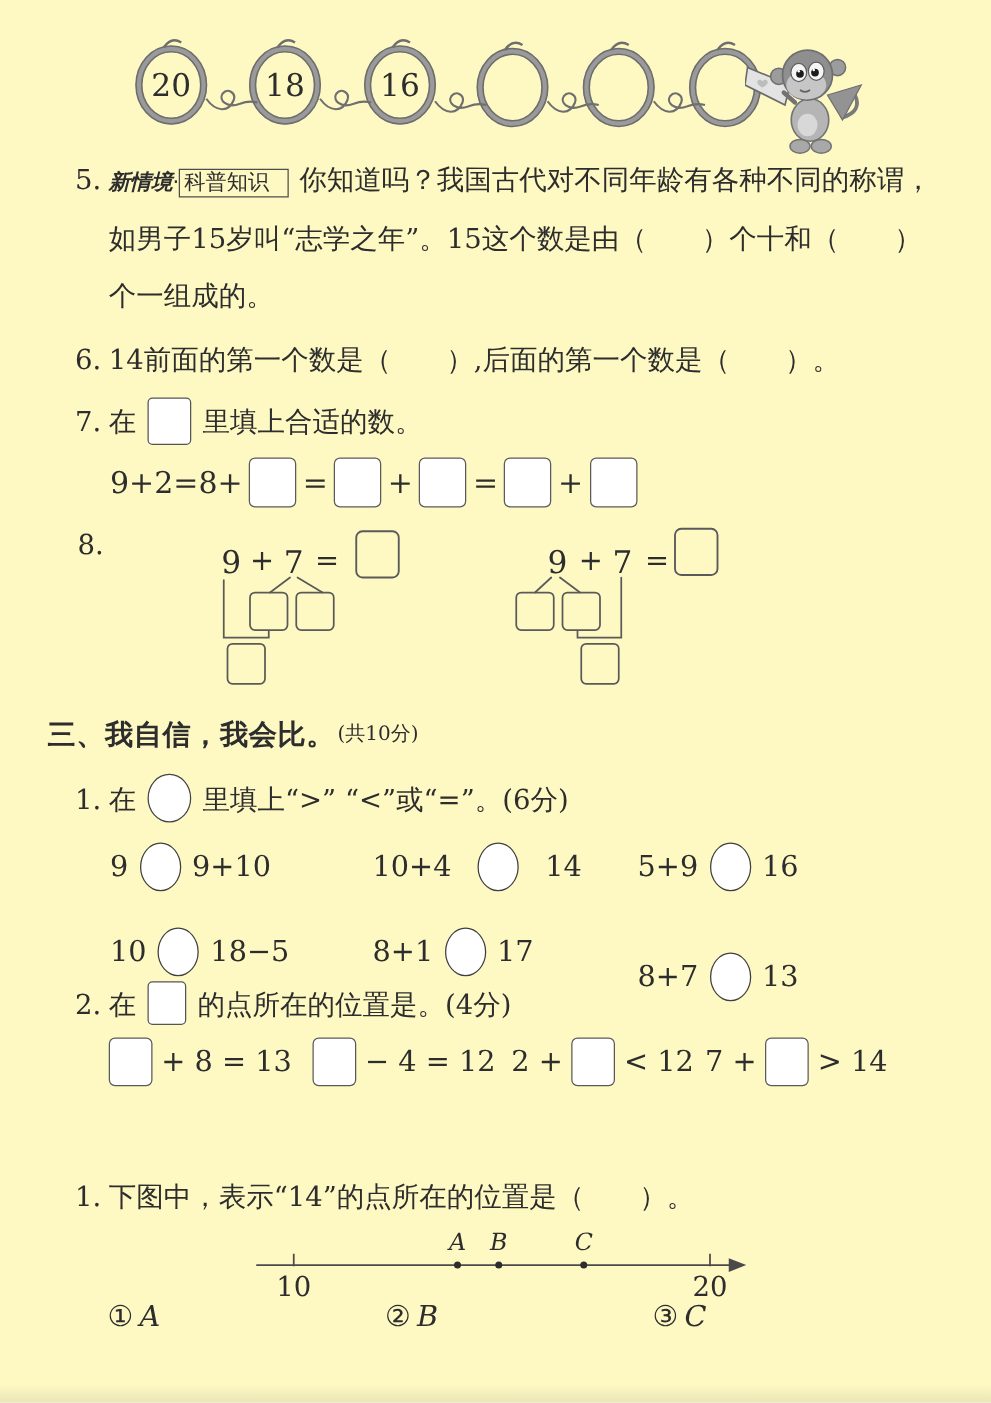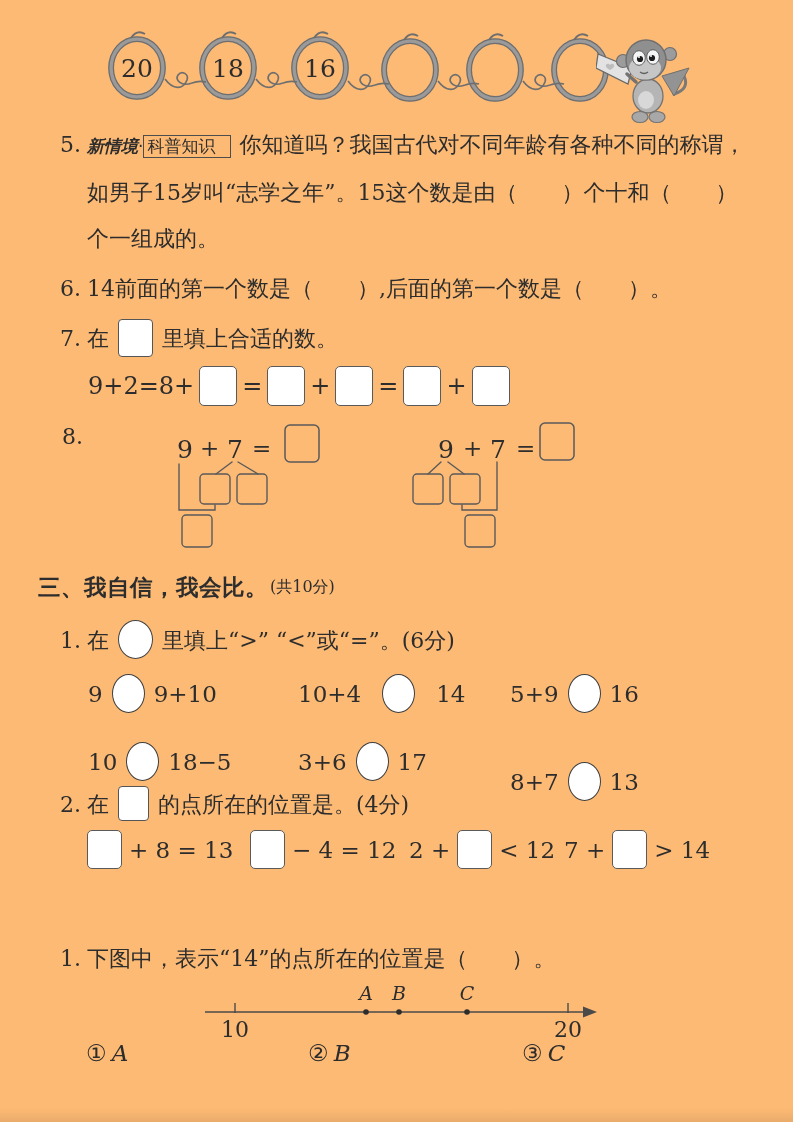--- a/index.html
+++ b/index.html
@@ -1,18 +1,18 @@
 <!DOCTYPE html>
 <html><head>
 <meta charset="utf-8">
 <style>
   html,body{margin:0;padding:0;background:#e8e8e8;}
   .page{
     position:relative; width:793px; height:1122px; margin:0 auto;
-    background:#fdba74; overflow:hidden;
+    background:#fef9c3; overflow:hidden;
     font-family:"DejaVu Serif", serif; color:#2d2d2d;
   }
   .abs{position:absolute;}
   .qrow{display:flex; align-items:flex-start; font-size:22px; line-height:46px;}
   .qnum{flex:0 0 auto; margin-right:6px;}
   .qtext{white-space:nowrap;}
   
   .badge{font-size:17px; white-space:nowrap; margin-right:8px;}
   .badge .b1{font-weight:700; font-style:italic; font-family:Liberation Sans, sans-serif;}
   .badge .b2{font-family:"DejaVu Sans",sans-serif;}
@@ -188,21 +188,21 @@
     <span>5+9</span>
       <span class="cc"></span>
       <span>16</span>
   </div>
   <div class="abs cmp" style="left:88px;  top:742px;">
     <span>10</span>
       <span class="cc"></span>
       <span>18−5</span>
   </div>
   <div class="abs cmp" style="left:298px; top:742px;">
-    <span>3+6</span>
+    <span>8+1</span>
       <span class="cc"></span>
       <span>17</span>
   </div>
   <div class="abs cmp" style="left:510px; top:762px;">
     <span>8+7</span>
       <span class="cc"></span>
       <span>13</span>
   </div>
 
   <div class="abs qrow" style="left:60px; top:782px;">

